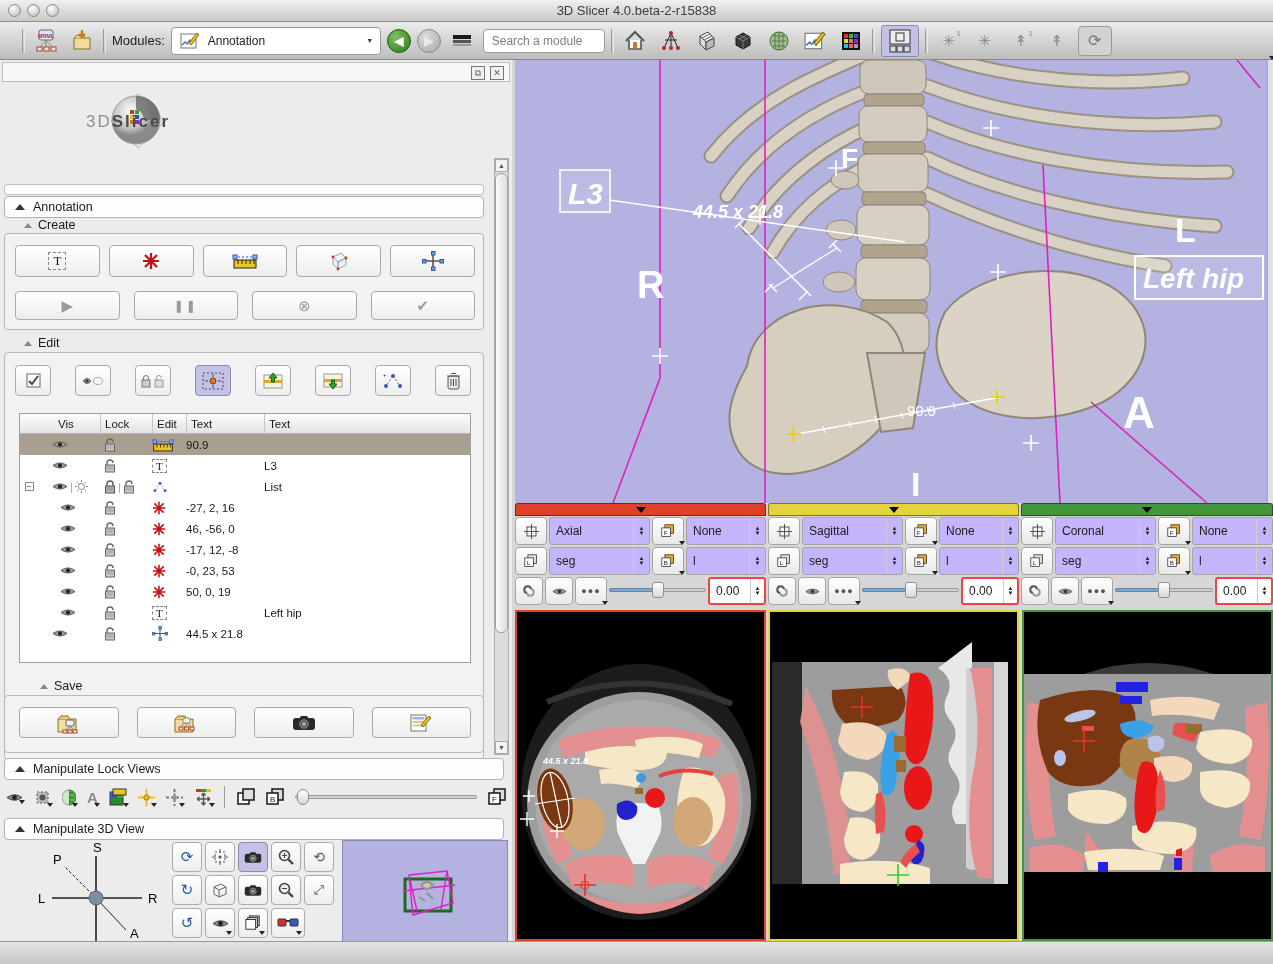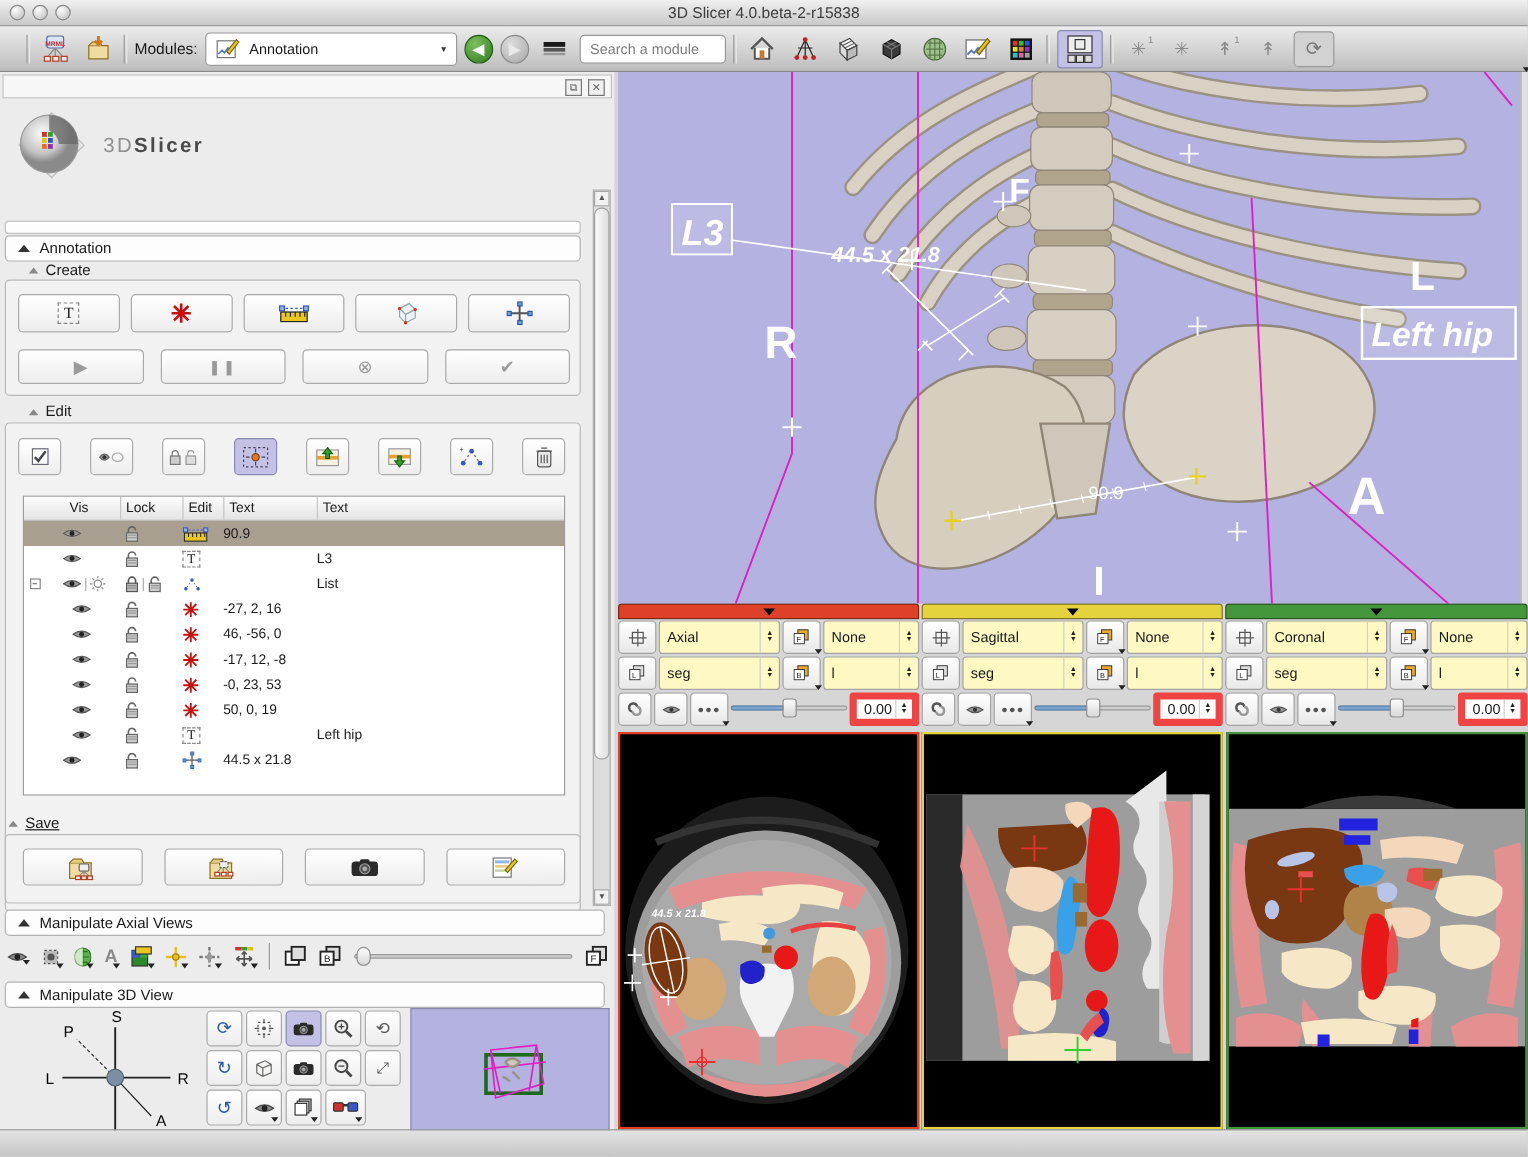--- a/index.html
+++ b/index.html
@@ -82,25 +82,25 @@
   
   .mtool { display:flex; align-items:flex-end; gap:2px; position:relative; }
   .ddarrow { width:0; height:0; border-left:3px solid transparent; border-right:3px solid transparent; border-top:4px solid #222; position:absolute; bottom:-1px; right:-2px; }
 
   
   .bar { position:absolute; height:13px; border-radius:3px 3px 0 0; display:flex;
     align-items:center; justify-content:center; border:1px solid rgba(0,0,0,.45); }
   .bar .tri-down { border-top-color:#000; }
   .ctl-btn { background:linear-gradient(#ffffff,#e8e8e8); border:1px solid #a5a5a5;
     border-radius:4px; display:flex; align-items:center; justify-content:center; position:relative; }
-  .combo { background:#fef9c3; border:1px solid #a5a5a5; border-radius:3px; display:flex;
+  .combo { background:#c4b5fd; border:1px solid #a5a5a5; border-radius:3px; display:flex;
     align-items:center; font-size:12px; padding-left:6px; position:relative; }
   .combo .ud { margin-left:auto; border-left:1px solid #cfcfcf; width:16px; height:100%;
     display:flex; flex-direction:column; align-items:center; justify-content:center; font-size:6px; color:#222; line-height:5px; }
-  .spin { background:#fff; border:6px solid #ef4444; border-radius:3px; display:flex; align-items:center; font-size:12px; padding-left:6px; }
+  .spin { background:#fff; border:2px solid #ef4444; border-radius:3px; display:flex; align-items:center; font-size:12px; padding-left:6px; }
   .spin .ud { margin-left:auto; border-left:1px solid #cfcfcf; width:14px; height:100%;
     display:flex; flex-direction:column; align-items:center; justify-content:center; font-size:6px; color:#222; line-height:5px; }
   .slider { position:relative; height:26px; flex:1; }
   .slider .track { position:absolute; left:0; right:0; top:11px; height:4px; background:#cfcfcf; border:1px solid #9a9a9a; border-radius:2px; }
   .slider .fill { position:absolute; left:0; top:11px; height:4px; background:#7ca6d2; border:1px solid #5f86ad; border-radius:2px; }
   .slider .handle { position:absolute; top:5px; width:12px; height:16px; background:linear-gradient(#fdfdfd,#d8d8d8); border:1px solid #909090; border-radius:3px; }
   .ctlrow { position:absolute; display:flex; gap:2px; align-items:stretch; }
 
   .sliceview { position:absolute; top:610px; height:331px; background:#000; border-width:2px; border-style:solid; }
 
@@ -246,21 +246,21 @@
       <span>⟳</span>
     </div>
 </div>
 
 <div id="panel">
   <div id="panel-minibar">
     <div class="mini-ic" style="right:24px">⧉</div>
     <div class="mini-ic" style="right:5px">✕</div>
   </div>
 
-  <div class="abs" style="left:8px; top:30px; width:260px; height:62px;">
+  <div class="abs" style="left:8px; top:30px; width:260px; height:62px;text-align:center;">
     <svg width="70" height="62" viewBox="0 0 70 62">
       <path d="M35 4 L62 31 L35 58 L8 31 Z" fill="#e8e8e8" stroke="#bbb"></path>
       <circle cx="33" cy="30" r="24" fill="url(#gl)" stroke="#9a9a9a"></circle>
       <defs>
           <radialGradient id="gl" cx="38%" cy="32%">
             <stop offset="0%" stop-color="#fdfdfd"></stop>
             <stop offset="70%" stop-color="#c3c3c3"></stop>
             <stop offset="100%" stop-color="#8a8a8a"></stop>
           </radialGradient>
         </defs>
@@ -661,21 +661,21 @@
                 <rect x="18" y="8.5" width="3.5" height="3.5" fill="#6aa0e0" stroke="#2858a8"></rect>
               </svg>
             </div>
             <div class="c-val">44.5 x 21.8</div>
             <div class="c-text"></div>
           </div>
         </div>
     </div>
   </div>
 
-  <div class="subsec" style="left:7px; top:619px;text-decoration:underline;">
+  <div class="subsec" style="left:40px; top:619px;">
     <div class="tri-up"></div>
     <span>Save</span>
   </div>
   <div class="gbox" style="top:635px; height:58px;">
     <div class="abs" style="left:14px; top:11px; width:452px; display:flex; gap:18px;">
       <div class="pbtn" style="flex:1; height:31px;">
         <svg width="26" height="22" viewBox="0 0 26 22">
           <path d="M2 7 h18 v13 h-18 z" fill="#f0dc9e" stroke="#8a7020"></path>
             <path d="M2 7 l3 -3 h7 l2 3" fill="#e6cc80" stroke="#8a7020"></path>
           <rect x="10" y="8" width="8" height="6" rx="1" fill="#eee" stroke="#666"></rect>
@@ -717,21 +717,21 @@
   </div>
 
   <div id="vscroll">
     <div class="sarrow" style="top:0;">▲</div>
     <div id="sthumb"></div>
     <div class="sarrow" style="bottom:0;">▼</div>
   </div>
 
   <div class="collapsible" style="top:698px; width:500px;">
     <div class="tri-up"></div>
-    <span>Manipulate Axial Views</span>
+    <span>Manipulate Lock Views</span>
   </div>
   <div class="abs" style="left:6px; top:722px; width:500px; height:30px; display:flex; align-items:center; gap:11px;">
     <div class="mtool">
       <svg width="17" height="11" viewBox="0 0 17 11">
           <path d="M1 5.5 Q8.5 0 16 5.5 Q8.5 11 1 5.5Z" fill="#8a8a8a" stroke="#444"></path>
           <circle cx="8.5" cy="5.5" r="2.4" fill="#222"></circle>
         </svg>
       <div class="ddarrow"></div>
     </div>
     <div class="mtool">

